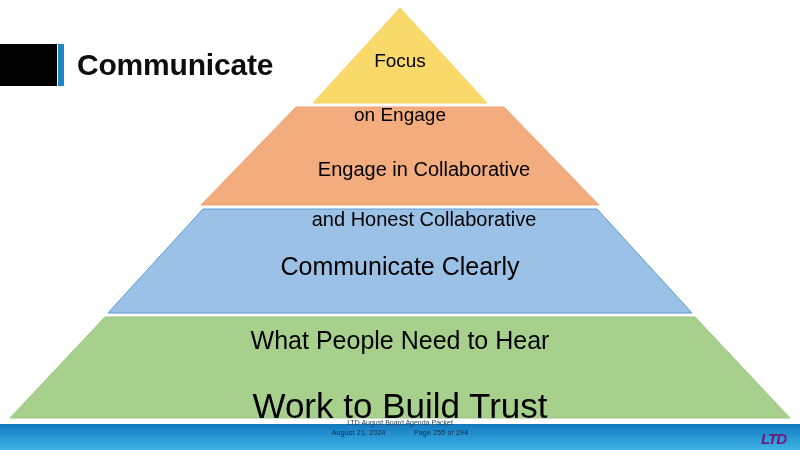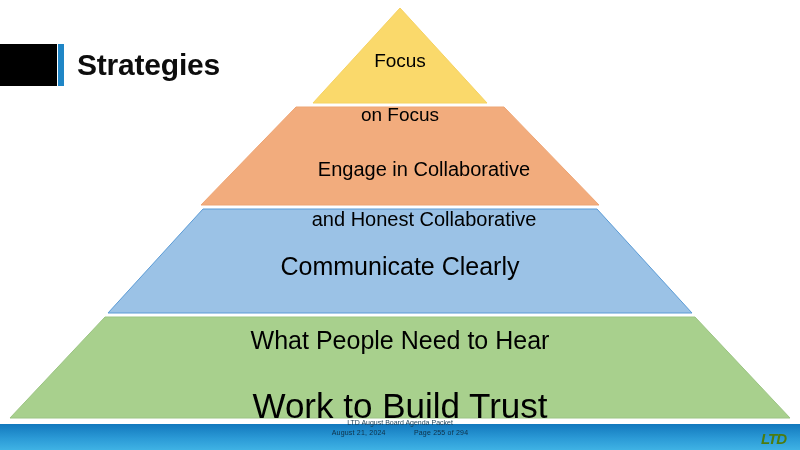--- a/index.html
+++ b/index.html
@@ -104,51 +104,51 @@
     letter-spacing: 0.2px;
   }
   #footer-pagenum { margin-left: 26px; }
   #ltd-logo {
     position: absolute;
     right: 14px;
     bottom: 4px;
     font-size: 15px;
     font-weight: bold;
     font-style: italic;
-    color: #4d7c0f;
+    color: #701a75;
     letter-spacing: -1px;
     line-height: 1;
   }
 </style>
 </head>
 <body>
 
 <div id="slide">
 
   <div id="title-block">
     <div id="title-swatch"></div>
     <div id="title-accent"></div>
-    <div id="title-text">Strategies</div>
+    <div id="title-text">Communicate</div>
   </div>
 
   <div id="pyramid">
     <svg width="800" height="425" viewBox="0 0 800 425">
 
       <polygon id="tier-shape-3" points="105,317 695,317 790,418 10,418" fill="#a8d08d" stroke="#9cc484" stroke-width="1"></polygon>
 
       <polygon id="tier-shape-2" points="203,209 597,209 692,313 108,313" fill="#9bc2e6" stroke="#5b9bd5" stroke-width="1"></polygon>
 
       <polygon id="tier-shape-1" points="296,107 504,107 599,205 201,205" fill="#f2ac7d" stroke="#eda575" stroke-width="1"></polygon>
 
       <polygon id="tier-shape-0" points="400,8 487,103 313,103" fill="#fad96b" stroke="#f6d262" stroke-width="1"></polygon>
     </svg>
 
     <div class="tier-label" id="tier-label-0">
       <span class="ln">Focus</span>
-      <span class="ln">on Focus</span>
+      <span class="ln">on Engage</span>
     </div>
 
     <div class="tier-label" id="tier-label-1">
       <span class="ln">Engage in Collaborative</span>
       <span class="ln">and Honest Collaborative</span>
     </div>
 
     <div class="tier-label" id="tier-label-3">
       <span class="ln">Work to Build Trust</span>
     </div>

